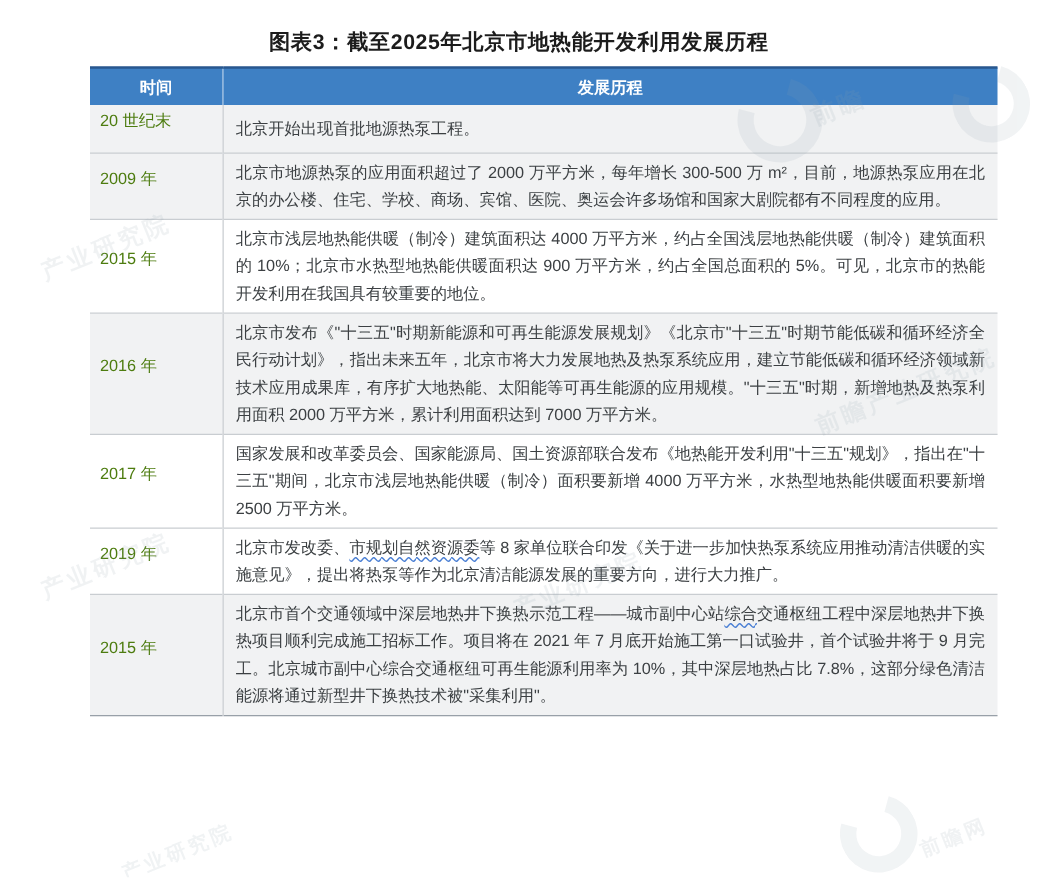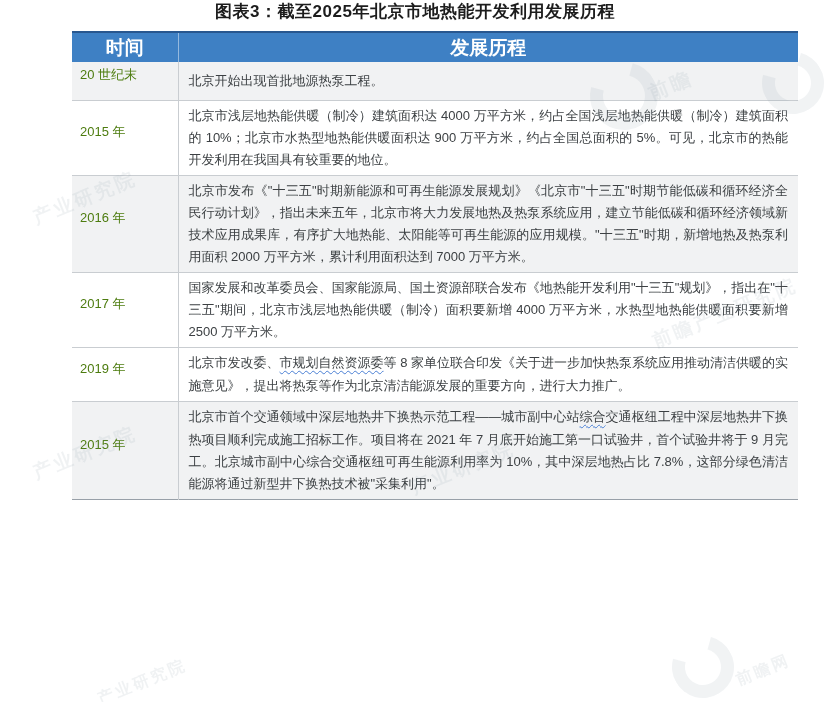--- a/index.html
+++ b/index.html
@@ -15,38 +15,39 @@
   *{margin:0;padding:0;box-sizing:border-box;}
   html,body{background:#ffffff;}
   body{font-family:"Liberation Sans","DejaVu Sans",sans-serif;}
   .page{
     position:relative;
     width:830px;height:702px;
     background:#ffffff;
     overflow:hidden;
   }
   .title{
+    padding-top:22px;
     text-align:center;
     font-size:17px;
     font-weight:bold;
     color:#1c1c1c;
     letter-spacing:0.5px;
     margin-bottom:8px;
   }
   table.dev-table{
     margin-left:72px;
     width:726px;
     border-collapse:collapse;
     table-layout:fixed;
   }
   table.dev-table thead th{
     background:var(--header-bg);
     border-top:2px solid var(--header-top);
     color:#ffffff;
-    font-size:19px;
+    font-size:13px;
     font-weight:bold;
     height:30px;
     text-align:center;
     vertical-align:middle;
   }
   table.dev-table thead th.col-time{
     width:106px;
     border-right:1px solid rgba(255,255,255,0.45);
   }
   table.dev-table tbody tr{
@@ -74,21 +75,20 @@
     line-height:22px;
     color:var(--text);
     text-align:justify;
     text-justify:inter-ideograph;
     vertical-align:middle;
     margin-top:28px;
   }
   .squiggle{
     text-decoration:underline wavy var(--squiggle) 1px;
     text-underline-offset:3px;
-    font-family:Liberation Mono, monospace;
   }
   
   .wm-layer{position:absolute;inset:0;pointer-events:none;}
   .wm{position:absolute;color:var(--watermark);opacity:0.13;font-weight:bold;letter-spacing:3px;white-space:nowrap;}
   .wm-logo{
     position:absolute;
     border:13px solid var(--watermark);
     border-top-color:transparent;
     border-radius:50%;
     opacity:0.12;
@@ -129,20 +129,24 @@
       <tr>
         <th class="col-time">时间</th>
         <th class="col-history">发展历程</th>
       </tr>
     </thead>
     <tbody>
         <tr class="alt">
     <td class="time-cell">20 世纪末</td>
     <td class="desc-cell">北京开始出现首批地源热泵工程。</td>
   </tr>
+        <tr class="alt">
+    <td class="time-cell">2009 年</td>
+    <td class="desc-cell">北京市地源热泵的应用面积超过了 2000 万平方米，每年增长 300-500 万 m²，目前，地源热泵应用在北京的办公楼、住宅、学校、商场、宾馆、医院、奥运会许多场馆和国家大剧院都有不同程度的应用。</td>
+  </tr>
         <tr>
     <td class="time-cell">2015 年</td>
     <td class="desc-cell">北京市浅层地热能供暖（制冷）建筑面积达 4000 万平方米，约占全国浅层地热能供暖（制冷）建筑面积的 10%；北京市水热型地热能供暖面积达 900 万平方米，约占全国总面积的 5%。可见，北京市的热能开发利用在我国具有较重要的地位。</td>
   </tr>
         <tr class="alt">
     <td class="time-cell">2016 年</td>
     <td class="desc-cell">北京市发布《"十三五"时期新能源和可再生能源发展规划》《北京市"十三五"时期节能低碳和循环经济全民行动计划》，指出未来五年，北京市将大力发展地热及热泵系统应用，建立节能低碳和循环经济领域新技术应用成果库，有序扩大地热能、太阳能等可再生能源的应用规模。"十三五"时期，新增地热及热泵利用面积 2000 万平方米，累计利用面积达到 7000 万平方米。</td>
   </tr>
         <tr>
     <td class="time-cell">2017 年</td>

